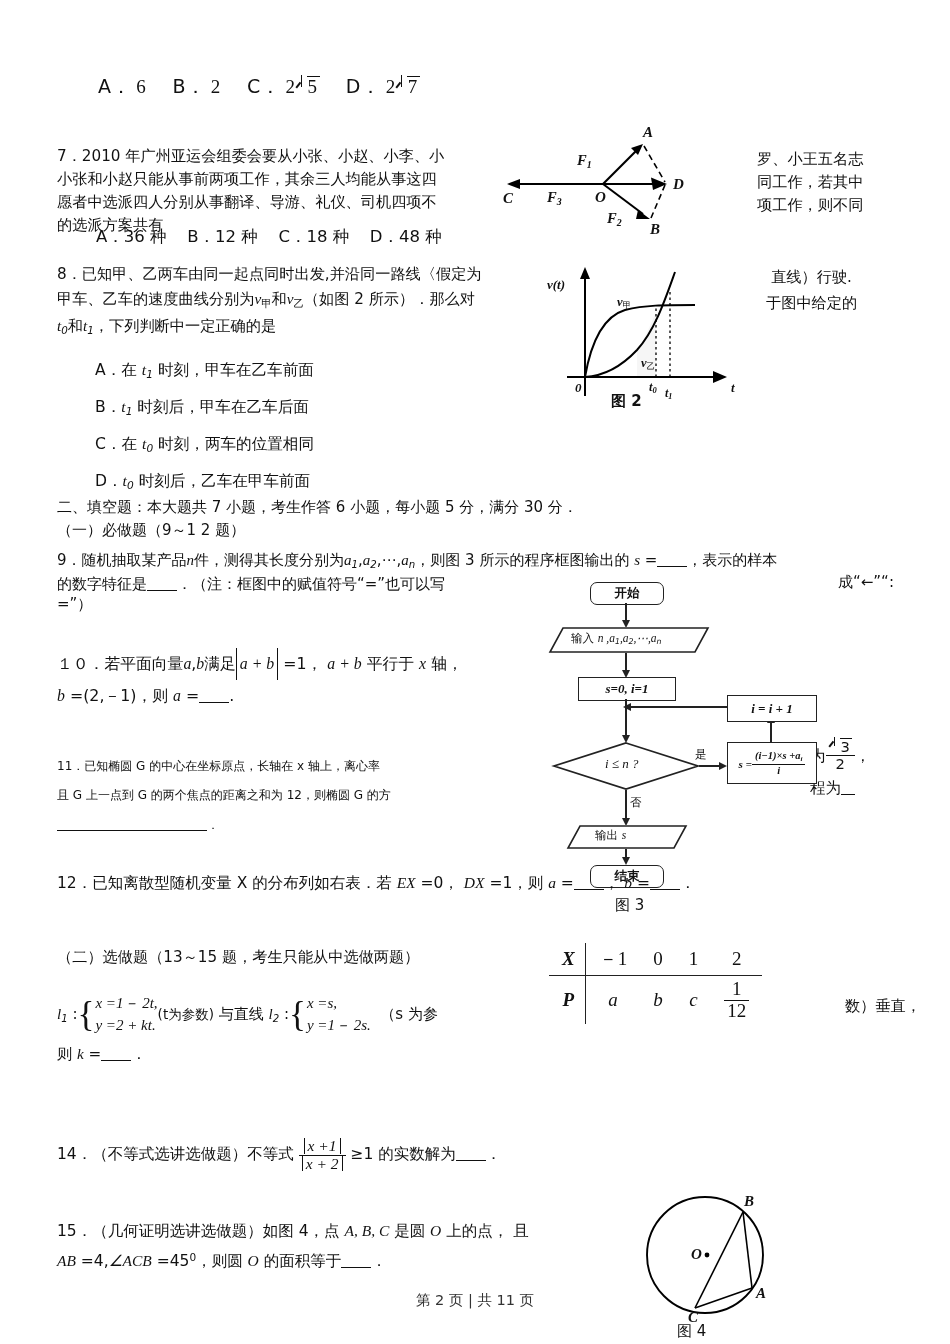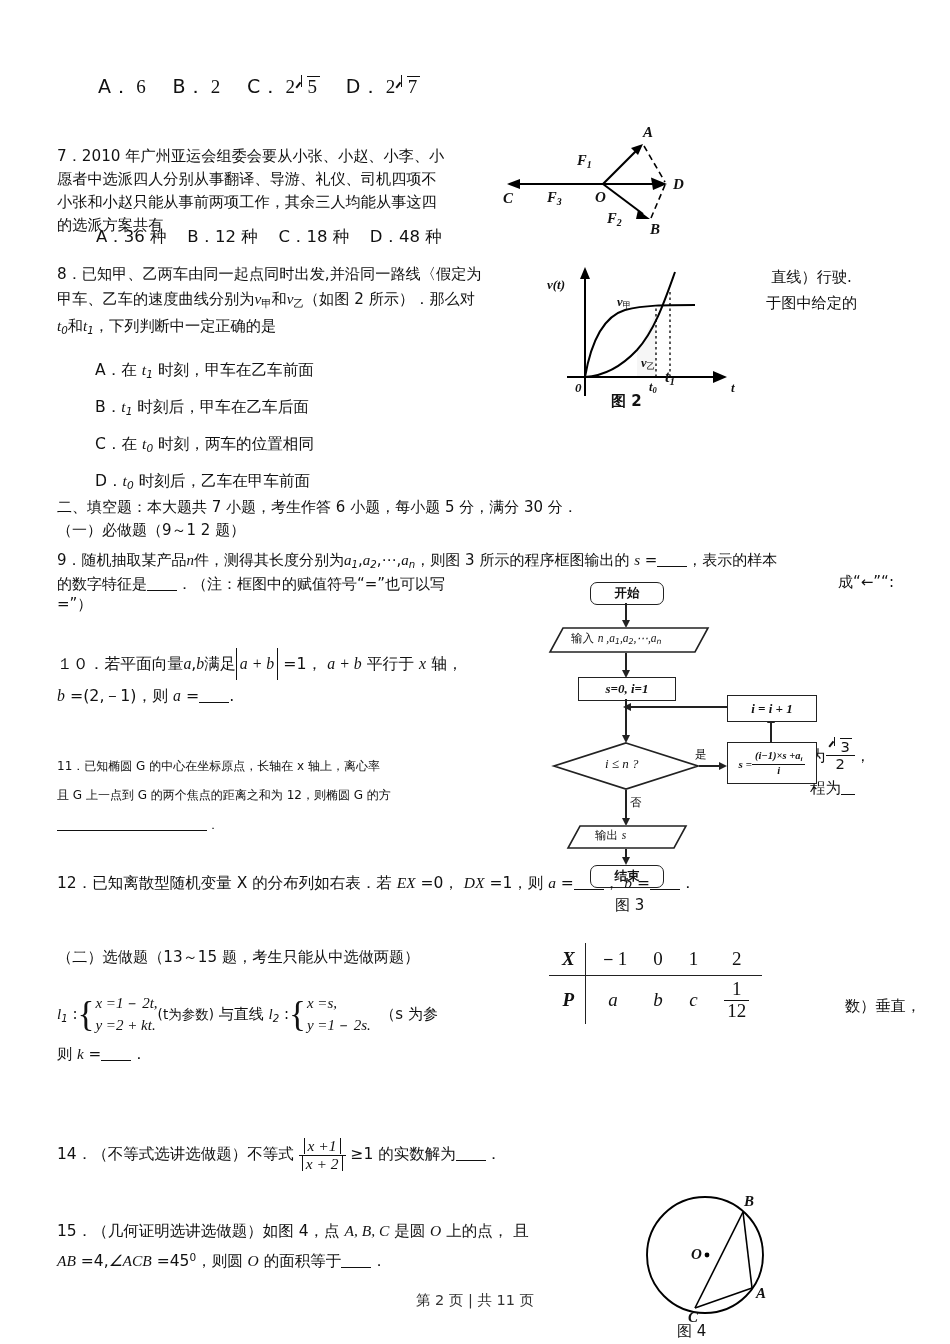--- a/index.html
+++ b/index.html
@@ -84,25 +84,30 @@
     <span><span>2</span><span class="rad"><span class="radbar">5</span></span></span>
     &nbsp;&nbsp;&nbsp;
     <span class="cn">D．</span>
     <span><span>2</span><span class="rad"><span class="radbar">7</span></span></span>
   </div>
 
   <div class="abs cn" style="left:57px;top:145px;width:420px;font-size:15.2px;line-height:1.52;">
     <div class="line">
       <span>7．</span><span>2010 年广州亚运会组委会要从小张、小赵、小李、小</span>
     </div>
+    <div class="line">小张和小赵只能从事前两项工作，其余三人均能从事这四</div>
     <div class="line">愿者中选派四人分别从事翻译、导游、礼仪、司机四项不</div>
-    <div class="line">小张和小赵只能从事前两项工作，其余三人均能从事这四</div>
     <div class="line">的选派方案共有</div>
   </div>
 
+  <div class="abs cn" style="left:757px;top:148px;font-size:15.2px;line-height:1.52;">
+    <div>罗、小王五名志</div>
+    <div>同工作，若其中</div>
+    <div>项工作，则不同</div>
+  </div>
 
   <div class="abs line" style="left:96px;top:226px;font-size:16.5px;">
     <span class="cn">A．</span><span class="cn">36 种</span>
     &nbsp;&nbsp;&nbsp;
     <span class="cn">B．</span><span class="cn">12 种</span>
     &nbsp;&nbsp;&nbsp;
     <span class="cn">C．</span><span class="cn">18 种</span>
     &nbsp;&nbsp;&nbsp;
     <span class="cn">D．</span><span class="cn">48 种</span>
   </div>
@@ -174,21 +179,21 @@
       <line x1="125" y1="113" x2="125" y2="26" stroke="#000" stroke-width="1.3" stroke-dasharray="2.5,3"></line>
 
       <path d="M92,86 C100,74 106,60 111,48 L111,113 L92,113 Z" fill="#000" opacity="0.035"></path>
     </svg>
     <div class="abs bi" style="left:2px;top:13px;font-size:13px;">v(t)</div>
     <div class="abs bi" style="left:186px;top:116px;font-size:13px;">t</div>
     <div class="abs bi" style="left:30px;top:116px;font-size:13px;">0</div>
     <div class="abs bi" style="left:72px;top:31px;font-size:12.5px;"><span>v</span><span class="sub cn" style="font-style:normal;font-weight:normal;">甲</span></div>
     <div class="abs bi" style="left:96px;top:92px;font-size:12.5px;"><span>v</span><span class="sub cn" style="font-style:normal;font-weight:normal;">乙</span></div>
     <div class="abs bi" style="left:104px;top:116px;font-size:12.5px;"><span>t</span><span class="sub">0</span></div>
-    <div class="abs bi" style="left:120px;top:104px;font-size:16px;"><span>t</span><span class="sub">1</span></div>
+    <div class="abs bi" style="left:120px;top:122px;font-size:12px;"><span>t</span><span class="sub">1</span></div>
     <div class="abs cn" style="left:66px;top:128px;font-size:15px;font-weight:bold;">图 2</div>
   </div>
 
   <div class="abs cn" style="left:57px;top:498px;font-size:15px;">二、填空题：本大题共 7 小题，考生作答 6 小题，每小题 5 分，满分 30 分．</div>
   <div class="abs cn" style="left:57px;top:521px;font-size:15px;">（一）必做题（9～1 2 题）</div>
 
   <div class="abs cn" style="left:57px;top:549px;width:890px;font-size:15px;line-height:1.55;">
     <div class="line">
       <span>9．</span><span>随机抽取某产品</span><span class="it">n</span><span>件，测得其长度分别为</span><span class="it">a</span><span class="sub">1</span>,<span class="it">a</span><span class="sub">2</span>,⋯,<span class="it">a</span><span class="sub">n</span><span>，则图 3 所示的程序框图输出的 </span><span class="it">s</span><span> =</span><span class="blank"></span><span>，表示的样本</span>
     </div>

